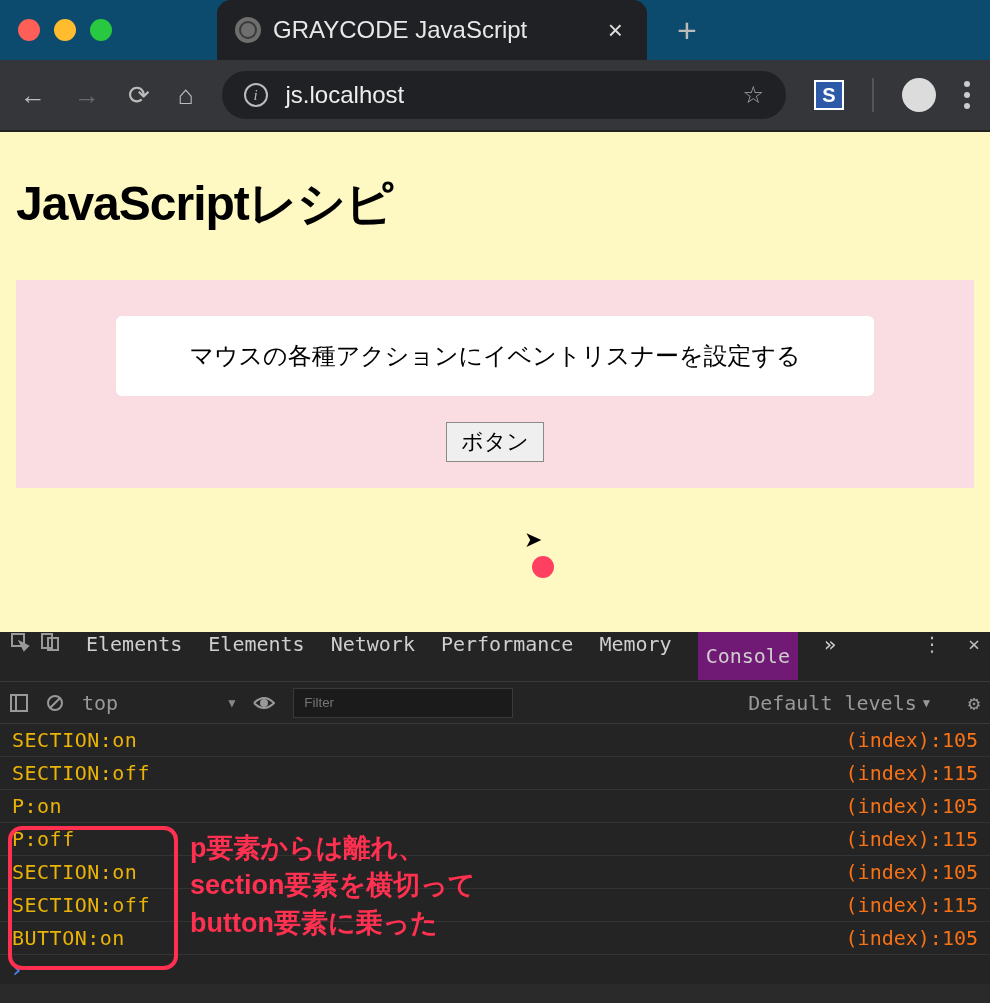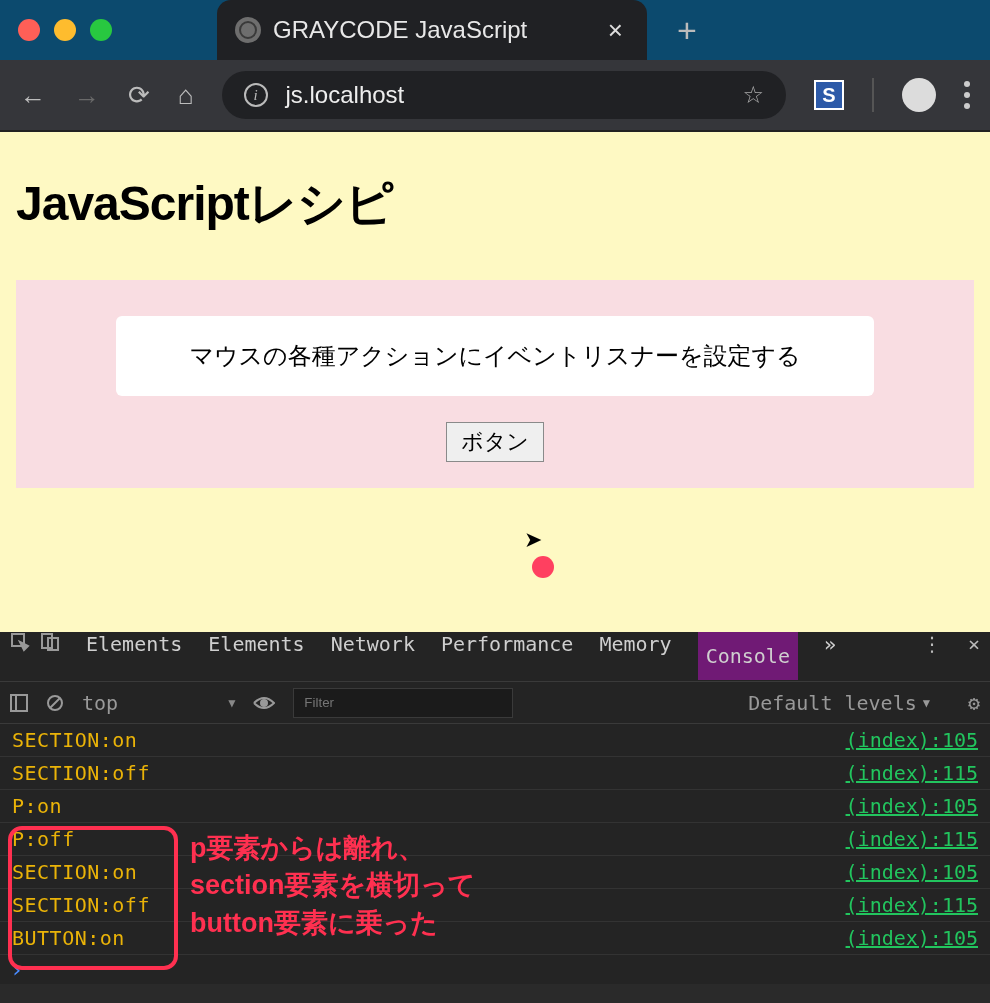--- a/index.html
+++ b/index.html
@@ -120,21 +120,21 @@
 .dt-sub { display:flex; align-items:center; height:42px; border-bottom:1px solid #3a3a3a; padding:0 10px; gap:18px; color:#999; }
 .dt-sub .sel { display:flex; align-items:center; gap:110px; }
 .dt-sub .sel::after { content:"▼"; font-size:12px; color:#888; }
 .dt-sub .filter { background:#1b1b1b; border:1px solid #3a3a3a; height:30px; width:220px; padding:0 10px; color:#888; }
 .dt-sub .lvls { margin-left:auto; margin-right:20px; display:flex; align-items:center; gap:6px; }
 .dt-sub .lvls::after { content:"▼"; font-size:12px; }
 .dt-sub .gear { color:#999; font-size:20px; cursor:pointer; }
 
 .logrow { display:flex; justify-content:space-between; padding:4px 12px; border-bottom:1px solid #333; font-size:20px; }
 .logrow .msg { color:#eab308; letter-spacing:0.5px; }
-.logrow .src { color:#22c55e; text-decoration:underline; }
+.logrow .src { color:#f97316; }
 
 .prompt { color:#4a8cff; padding:2px 10px; font-size:22px; }
 
 .redbox {
   position:absolute;
   left:8px; top:826px;
   width:170px; height:144px;
   border:4px solid #ff3050;
   border-radius:14px;
   pointer-events:none;

